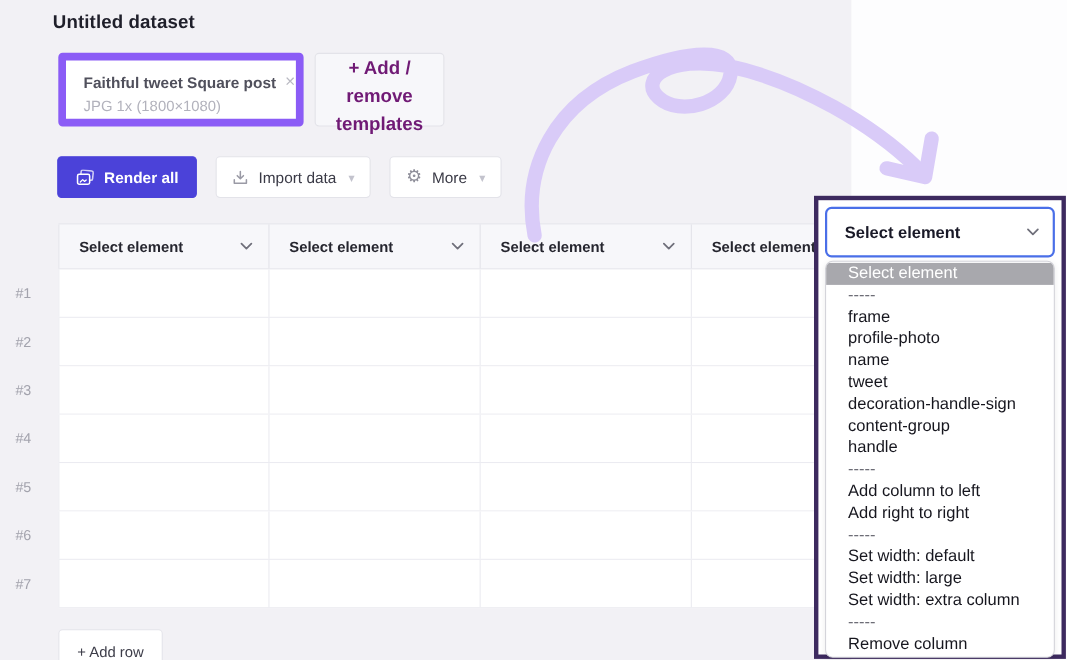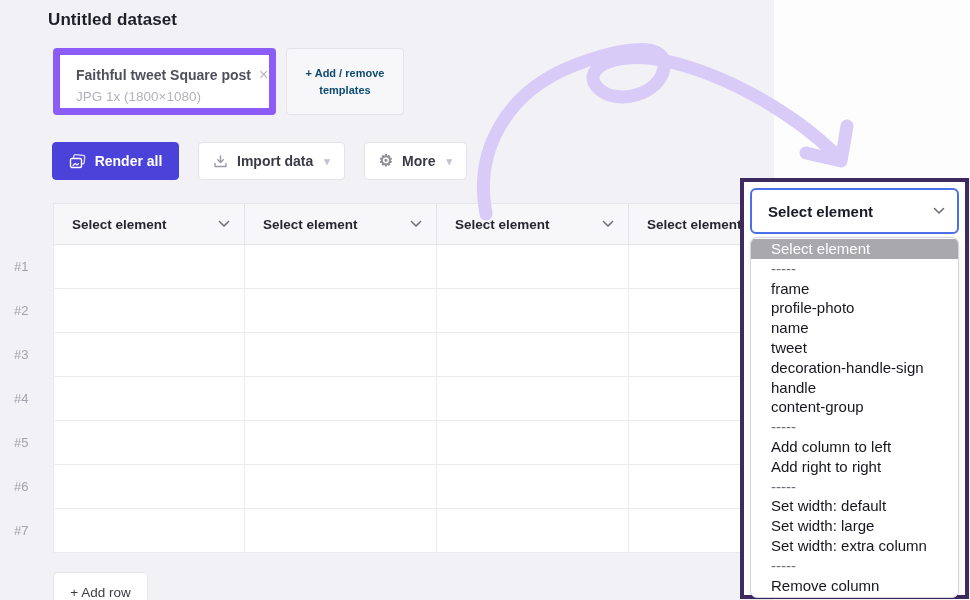--- a/index.html
+++ b/index.html
@@ -19,28 +19,28 @@
   
   .template-chip { position:absolute; left:53px; top:48px; width:223px; height:67px;
     background:#ffffff; border:7px solid #8b5cf6; border-radius:4px; padding:12px 14px 0 16px; }
   .chip-top { display:flex; align-items:center; justify-content:space-between; }
   .chip-name { font-size:14px; font-weight:bold; color:#50505c; white-space:nowrap; }
   .chip-close { font-size:16px; color:#b9b9c2; cursor:pointer; line-height:1; margin-left:8px; }
   .chip-meta { margin-top:6px; font-size:13.5px; color:#b2b2bc; }
 
   .add-templates { position:absolute; left:286px; top:48px; width:118px; height:67px;
     background:#f7f7fa; border:1px solid #e3e3e9; border-radius:4px;
-    font-family:inherit; font-size:11px; font-weight:bold; color:#0c4a6e;
+    font-family:inherit; font-size:17px; font-weight:bold; color:#701a75;
     text-align:center; line-height:1.5; padding:0 14px; cursor:pointer; }
 
   
-  .toolbar { position:absolute; left:52px; top:142px; height:38px; display:flex; gap:19px; }
+  .toolbar { position:absolute; left:52px; top:142px; height:38px; display:flex; gap:5px; }
   .btn { display:flex; align-items:center; border-radius:4px; font-size:14px; cursor:pointer; }
   .btn-primary { width:127px; justify-content:center; gap:9px; background:#4b42d9; border:1px solid #4b42d9; color:#fff; font-weight:bold; }
-  .btn-light { background:#ffffff; border:1px solid #e3e3e9; color:#3a3a46; font-weight:bold; padding:0 14px; gap:9px; }
+  .btn-light { background:#ffffff; border:1px solid #e3e3e9; color:#3a3a46; font-weight:normal; padding:0 14px; gap:9px;margin-left:12px; }
   .btn-light .caret { color:#c3c3cd; font-size:11px; margin-left:2px; }
   .gear { font-size:16px; color:#8f8f9a; line-height:1; }
 
   
   .row-gutter { position:absolute; left:14px; top:245px; width:34px; }
   .row-label { height:44px; line-height:44px; font-size:13px; color:#a3a3ad; }
 
   .grid { position:absolute; left:53px; top:203px; width:960px; }
   .hdr-row { display:flex; height:42px; background:#f7f7fa; border-top:1px solid #e6e6ec; border-bottom:1px solid #e3e3e9; }
   .hdr-cell { width:192px; flex:0 0 192px; display:flex; align-items:center; justify-content:space-between;
@@ -215,22 +215,22 @@
       </svg>
   </div>
   <div class="option-list">
     <div class="opt highlighted">Select element</div>
     <div class="opt separator">-----</div>
     <div class="opt">frame</div>
     <div class="opt">profile-photo</div>
     <div class="opt">name</div>
     <div class="opt">tweet</div>
     <div class="opt">decoration-handle-sign</div>
+    <div class="opt">content-group</div>
     <div class="opt">handle</div>
-    <div class="opt">content-group</div>
     <div class="opt separator">-----</div>
     <div class="opt">Add column to left</div>
     <div class="opt">Add right to right</div>
     <div class="opt separator">-----</div>
     <div class="opt">Set width: default</div>
     <div class="opt">Set width: large</div>
     <div class="opt">Set width: extra column</div>
     <div class="opt separator">-----</div>
     <div class="opt">Remove column</div>
   </div>

